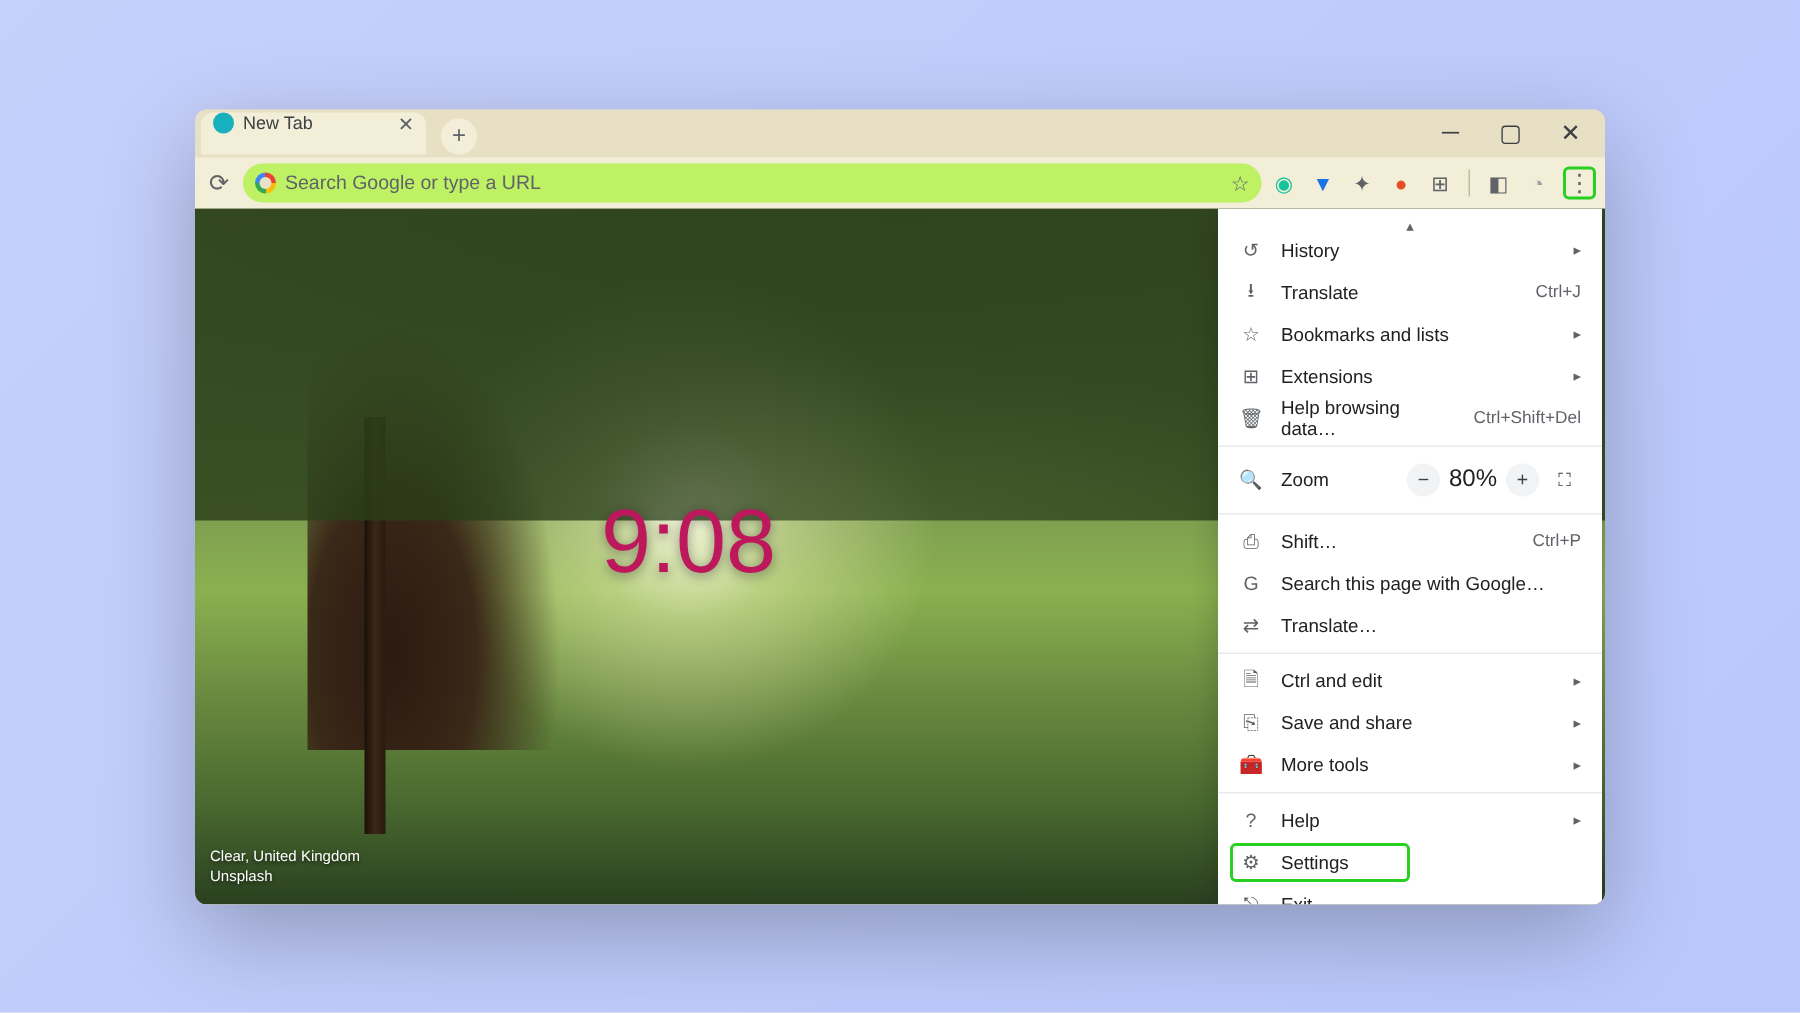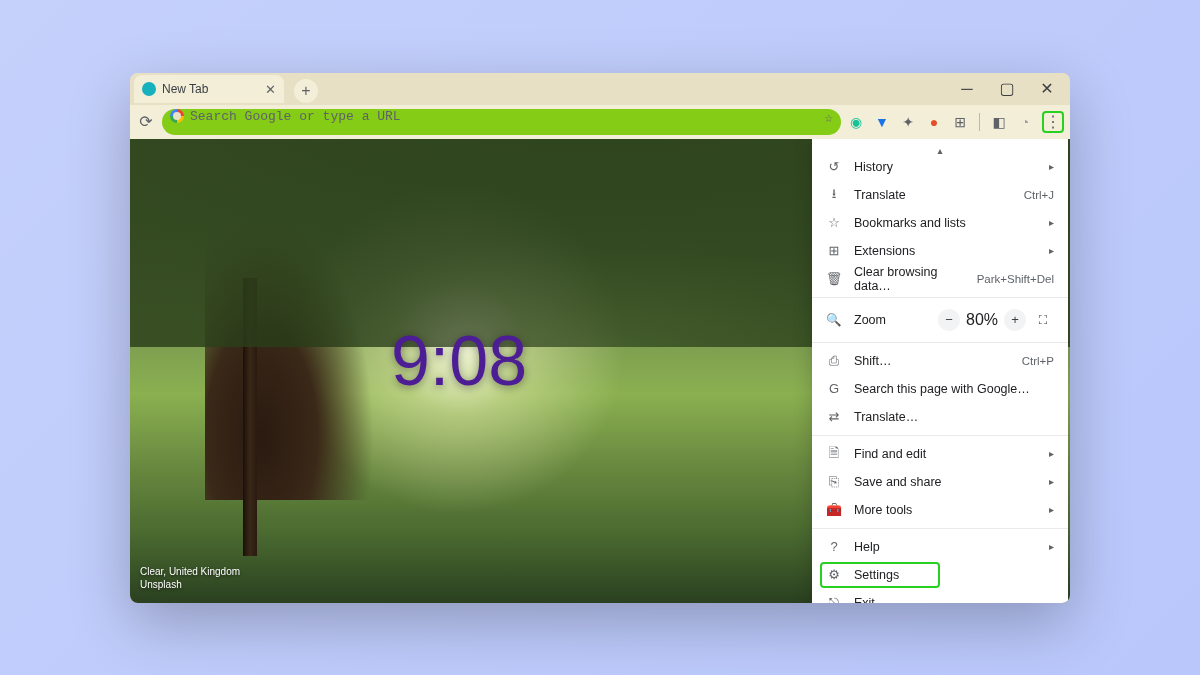--- a/index.html
+++ b/index.html
@@ -31,21 +31,20 @@
     align-items: center;
     padding: 0 4px;
     gap: 4px;
   }
   .tab {
     background: #f3eed8;
     border-radius: 8px 8px 0 0;
     height: 28px;
     width: 150px;
     display: flex;
-    align-items: center;
     padding: 0 8px;
     gap: 6px;
     font-size: 12px;
     color: #3c4043;
     margin-top: 1px;
   }
   .tab .favicon {
     width: 14px; height: 14px; border-radius: 50%;
     background: #17b0bd;
   }
@@ -83,29 +82,28 @@
     background: #f3eed8;
     display: flex;
     align-items: center;
     padding: 0 6px;
     gap: 6px;
   }
   .reload { width: 20px; color: #5f6368; text-align: center; }
   .omnibox {
     flex: 1;
     height: 26px;
-    background: #84cc16;
+    background: #bef264;
     border-radius: 13px;
     display: flex;
-    align-items: flex-start;
+    align-items: center;
     padding: 0 8px;
     gap: 6px;
     font-size: 13px;
     color: #5f6368;
-    font-family: Liberation Mono, monospace;
   }
   .g-icon {
     width: 14px; height: 14px; border-radius: 50%;
     background: conic-gradient(#ea4335 0 25%, #fbbc05 0 50%, #34a853 0 75%, #4285f4 0 100%);
     position: relative;
   }
   .g-icon::after {
     content: ""; position: absolute; inset: 3px; background: #e8e2c7; border-radius: 50%;
   }
   .omnibox .placeholder { flex: 1; }
@@ -151,22 +149,22 @@
   .tree-trunks {
     position: absolute;
     left: 12%; top: 30%;
     width: 14px; height: 60%;
     background: linear-gradient(90deg, #1a1008, #3a2818, #2a1a10);
   }
   .clock {
     position: absolute;
     left: 35%; top: 48%;
     transform: translate(-50%, -50%);
-    color: #4c1d95;
-    font-size: 70px;
+    color: #be185d;
+    font-size: 60px;
     font-weight: 400;
     text-shadow: 0 2px 8px rgba(0,0,0,0.4);
   }
   .attribution {
     position: absolute;
     bottom: 12px; left: 10px;
     color: #fff;
     font-size: 10px;
     line-height: 1.3;
     text-shadow: 0 1px 3px rgba(0,0,0,0.6);
@@ -315,22 +313,22 @@
         <span class="mi-label">Bookmarks and lists</span>
         <span class="mi-chevron">▸</span>
       </div>
       <div class="menu-item">
         <span class="mi-icon">⊞</span>
         <span class="mi-label">Extensions</span>
         <span class="mi-chevron">▸</span>
       </div>
       <div class="menu-item">
         <span class="mi-icon">🗑</span>
-        <span class="mi-label">Clear browsing data…</span>
-        <span class="mi-accel">Park+Shift+Del</span>
+        <span class="mi-label">Help browsing data…</span>
+        <span class="mi-accel">Ctrl+Shift+Del</span>
       </div>
 
       <div class="menu-sep"></div>
 
       <div class="zoom-row">
         <span class="mi-icon">🔍</span>
         <span class="mi-label">Zoom</span>
         <div class="zoom-ctrl">
           <div class="zoom-btn">−</div>
           <div class="zoom-val">80%</div>
@@ -352,21 +350,21 @@
       </div>
       <div class="menu-item">
         <span class="mi-icon">⇄</span>
         <span class="mi-label">Translate…</span>
       </div>
 
       <div class="menu-sep"></div>
 
       <div class="menu-item">
         <span class="mi-icon">🗎</span>
-        <span class="mi-label">Find and edit</span>
+        <span class="mi-label">Ctrl and edit</span>
         <span class="mi-chevron">▸</span>
       </div>
       <div class="menu-item">
         <span class="mi-icon">⎘</span>
         <span class="mi-label">Save and share</span>
         <span class="mi-chevron">▸</span>
       </div>
       <div class="menu-item">
         <span class="mi-icon">🧰</span>
         <span class="mi-label">More tools</span>

